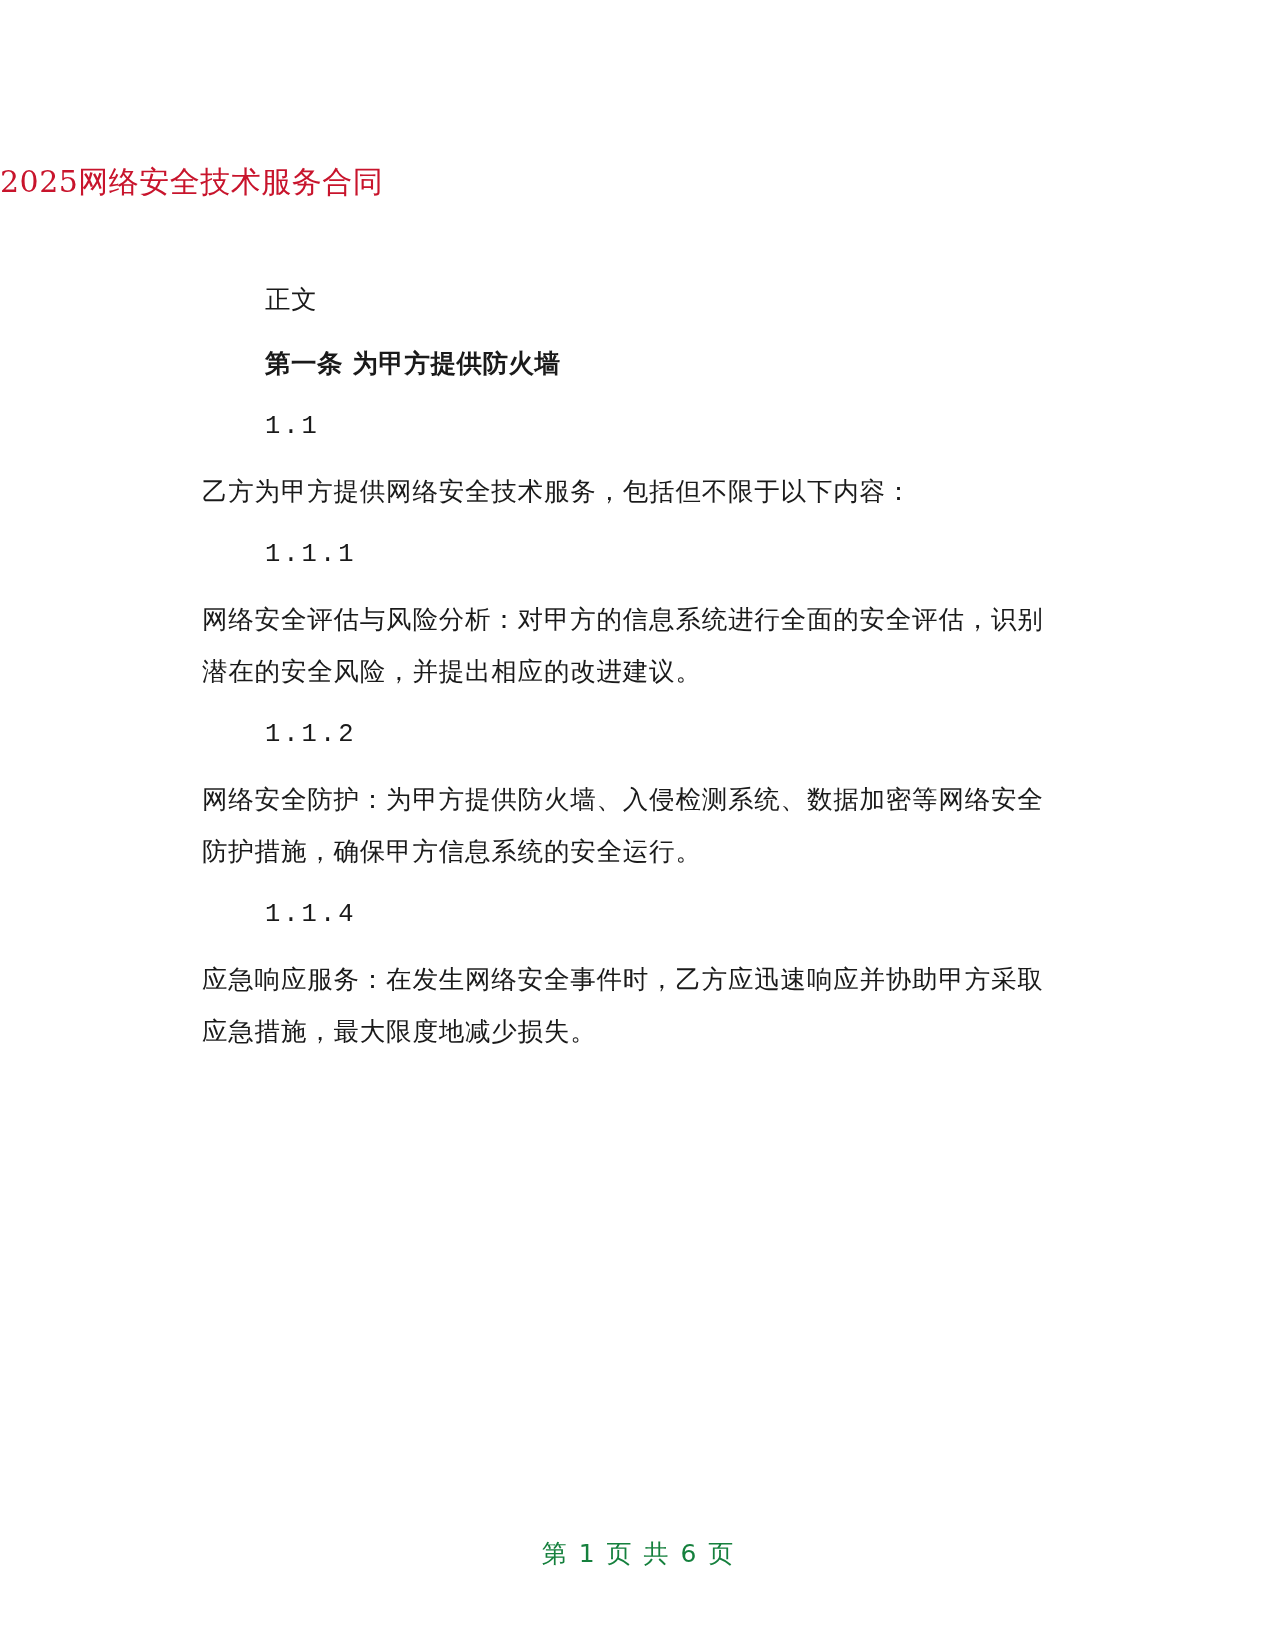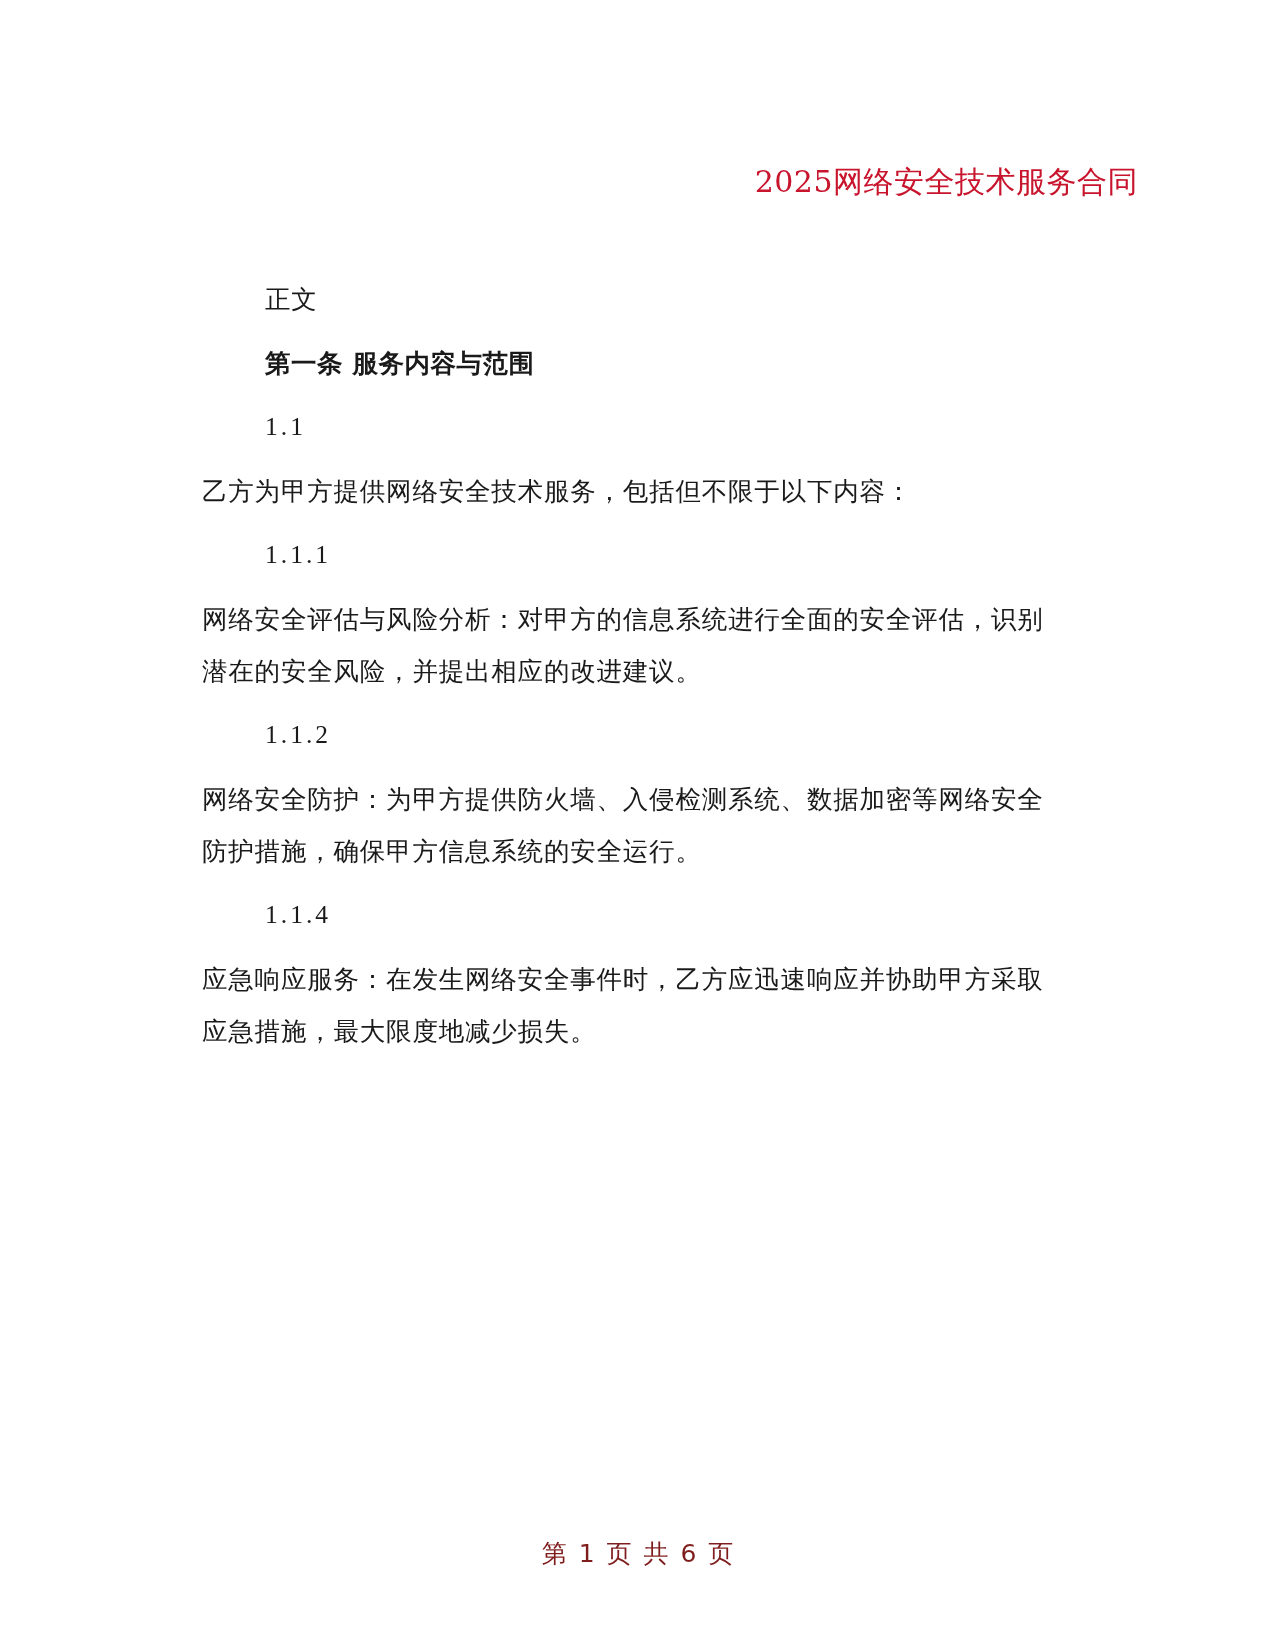--- a/index.html
+++ b/index.html
@@ -20,21 +20,21 @@
       left: 0; top: 0;
       width: 1275px;
       height: 1650px;
       background: #ffffff;
     }
     .title {
       position: absolute;
       left: 0;
       width: 1138px;
       top: 162px;
-      text-align: right;
+      text-align: left;
       font-size: 30px;
       line-height: 40px;
       color: #c8142c;
       letter-spacing: 0.5px;
     }
     .body {
       position: absolute;
       left: 190px;
       top: 261px;
       width: 875px;
@@ -46,53 +46,53 @@
       margin: 12px;
       padding: 0;
       white-space: normal;
       word-break: break-all;
     }
     .indent {
       text-indent: 63px;
     }
     .num {
       padding-left: 63px;
-      font-family: Liberation Serif, serif;
+      font-family: Liberation Mono, monospace;
       letter-spacing: 3px;
     }
     .heading {
       padding-left: 63px;
       font-family: "DejaVu Sans", "Liberation Sans", sans-serif;
       font-weight: bold;
       letter-spacing: 0.5px;
     }
     .footer {
       position: absolute;
       left: 0;
       width: 1275px;
       top: 1537px;
       text-align: center;
       font-family: "DejaVu Sans", "Liberation Sans", sans-serif;
       font-size: 25px;
       line-height: 34px;
-      color: #7f1d1d;
+      color: #15803d;
       word-spacing: 4px;
     }
   </style>
 </head>
 <body>
 
 <div class="page">
 
   <div class="title">2025网络安全技术服务合同</div>
 
   <div class="body">
     <p class="p indent">正文</p>
 
-    <p class="p heading">第一条 服务内容与范围</p>
+    <p class="p heading">第一条 为甲方提供防火墙</p>
 
     <p class="p num">1.1</p>
     <p class="p">乙方为甲方提供网络安全技术服务，包括但不限于以下内容：</p>
 
     <p class="p num">1.1.1</p>
     <p class="p">网络安全评估与风险分析：对甲方的信息系统进行全面的安全评估，识别潜在的安全风险，并提出相应的改进建议。</p>
 
     <p class="p num">1.1.2</p>
     <p class="p">网络安全防护：为甲方提供防火墙、入侵检测系统、数据加密等网络安全防护措施，确保甲方信息系统的安全运行。</p>
 

